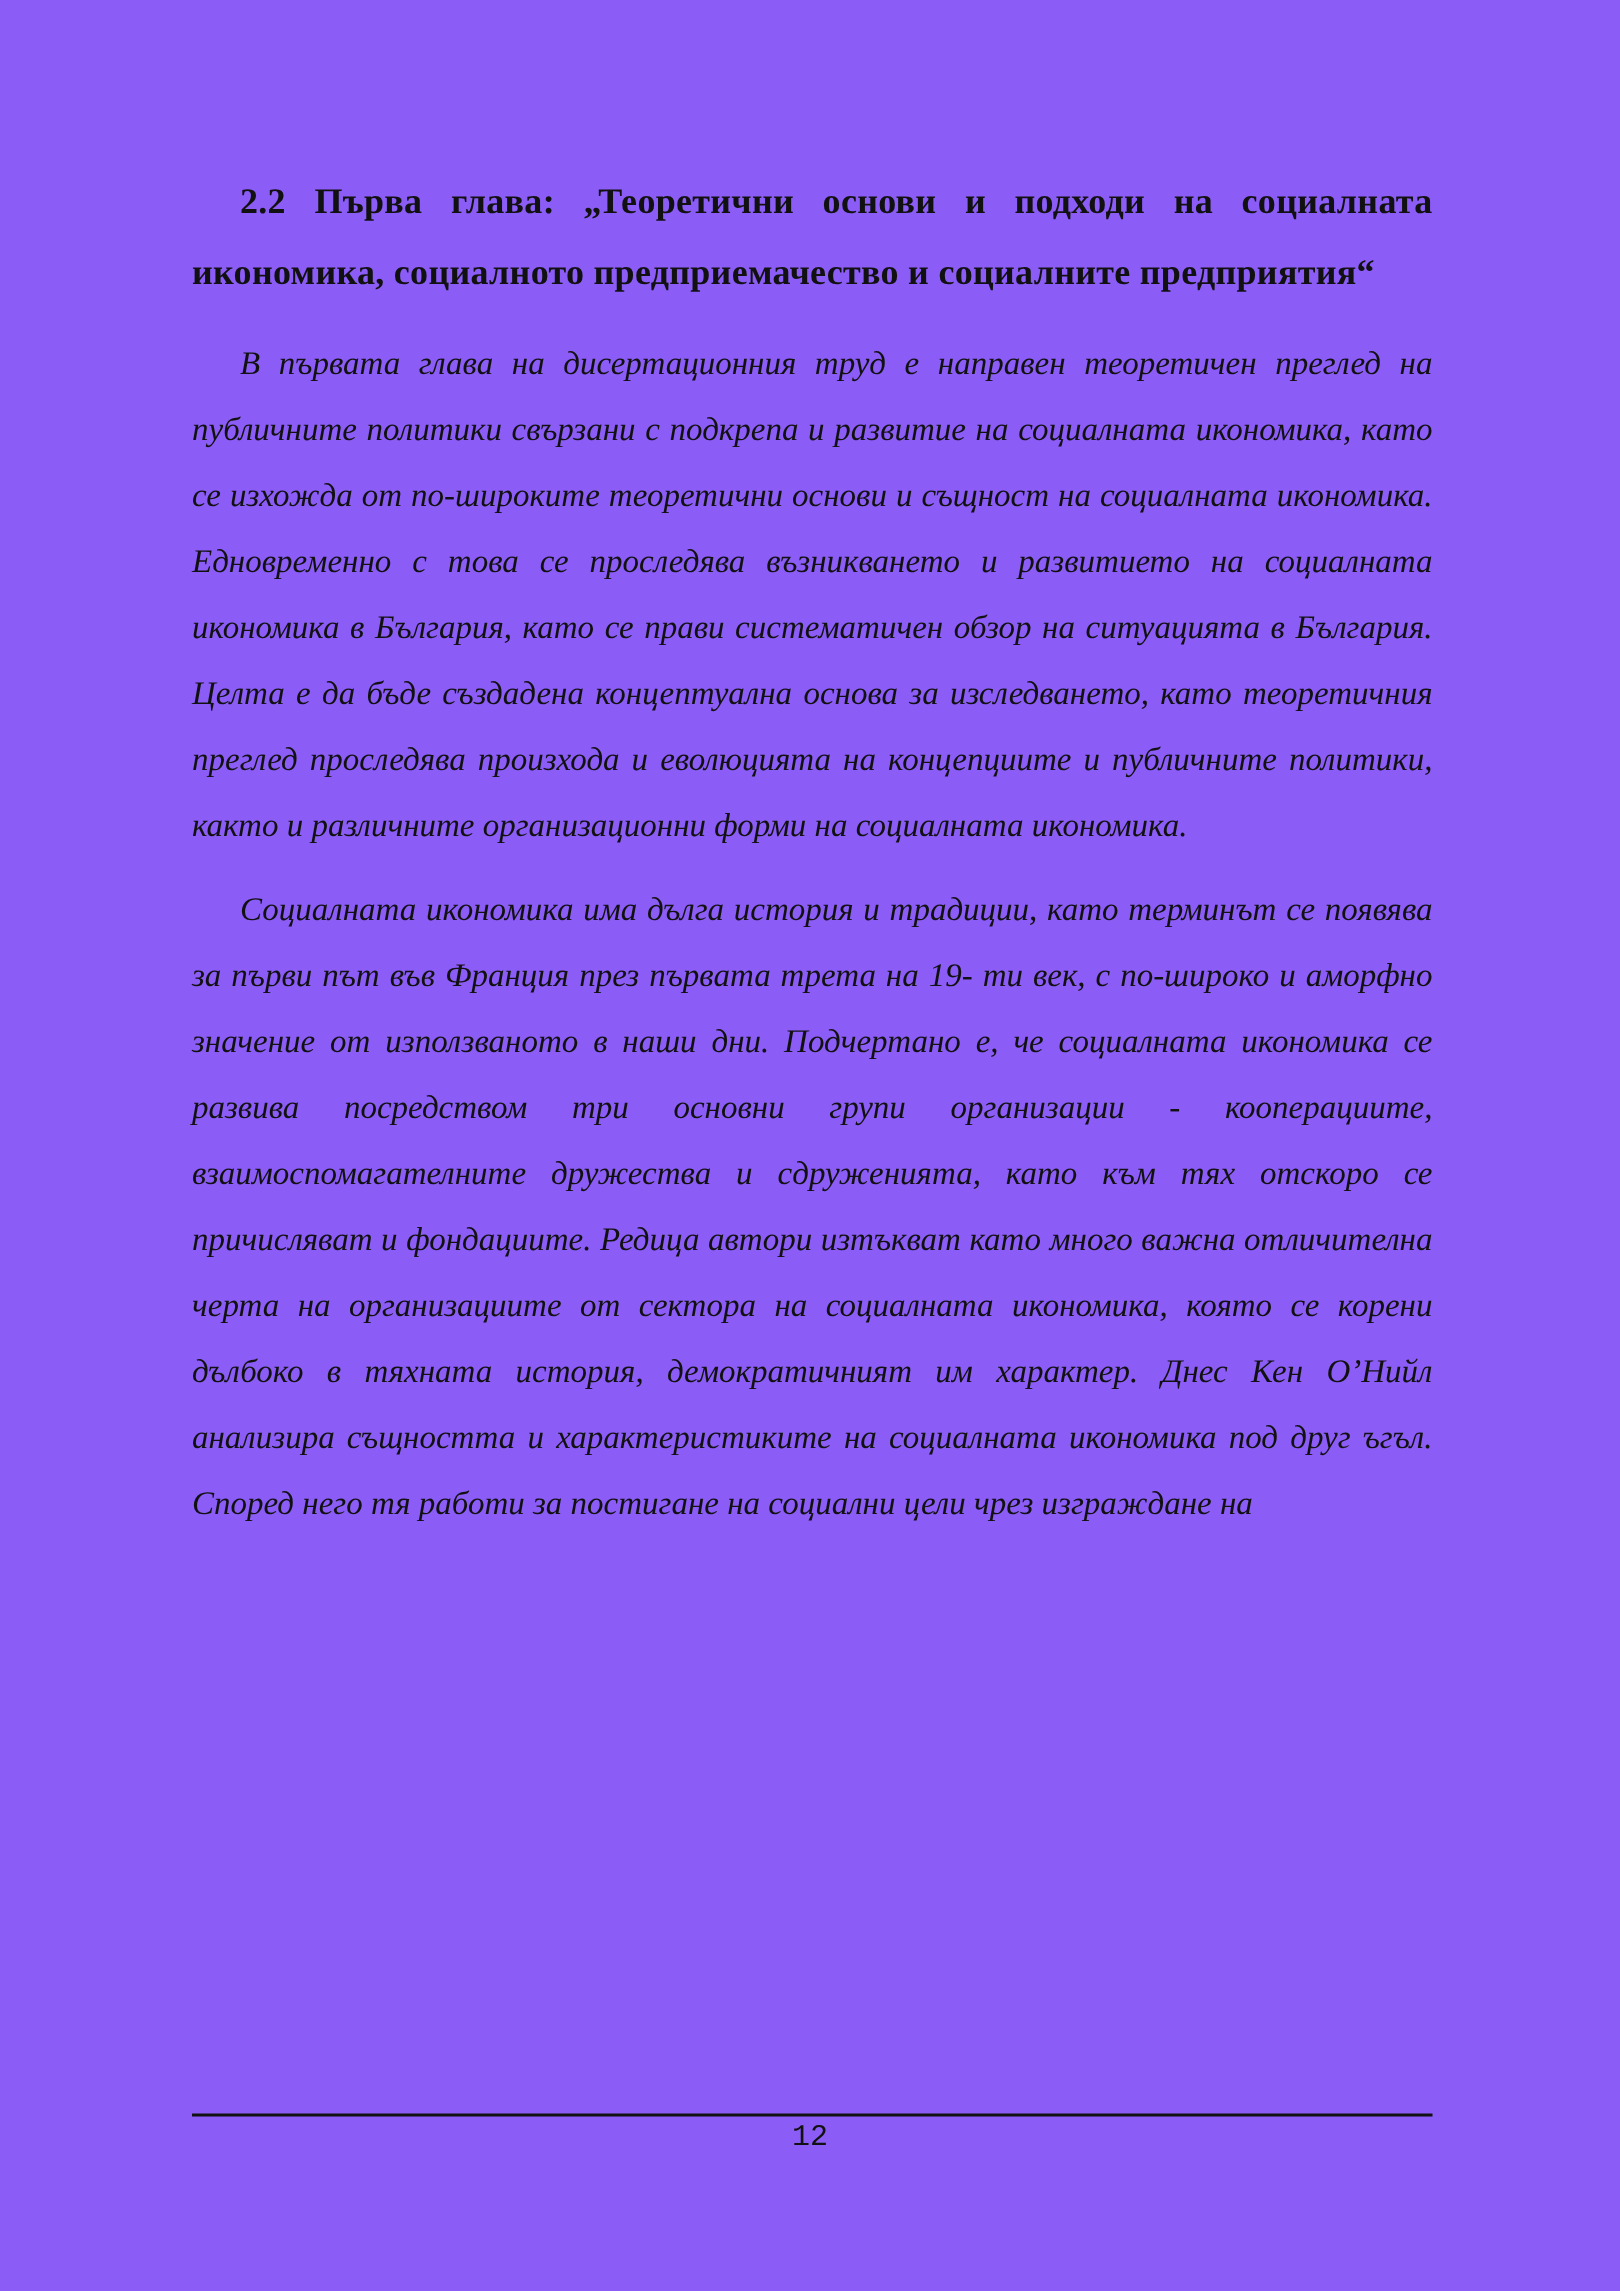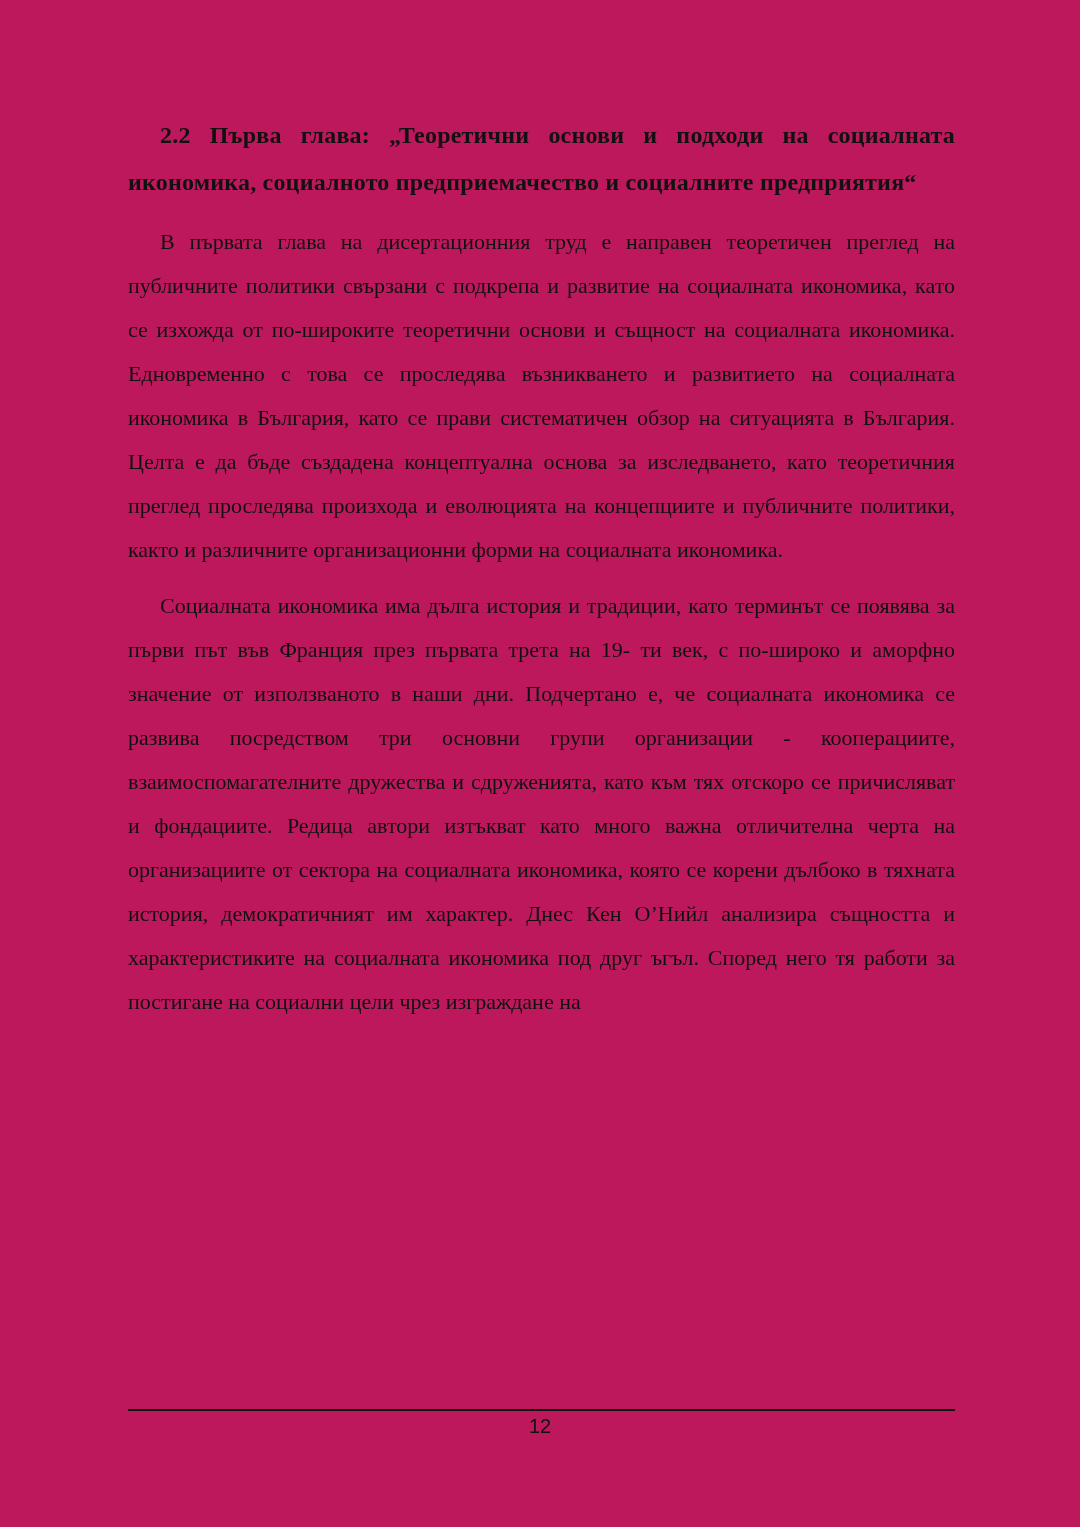--- a/index.html
+++ b/index.html
@@ -4,21 +4,21 @@
 <style>
   html, body {
     margin: 0;
     padding: 0;
     background: #ffffff;
   }
   .page {
     position: relative;
     width: 1080px;
     height: 1527px;
-    background: #be185d;
+    background: #8b5cf6;
     color: #111111;
     overflow: hidden;
     font-family: "Liberation Serif", "DejaVu Serif", serif;
   }
   .content {
     position: absolute;
     left: 128px;
     top: 112px;
     width: 827px;
   }
@@ -30,40 +30,41 @@
     text-align: justify;
     text-indent: 32px;
     letter-spacing: 0.2px;
   }
   .para {
     margin: 0 0 12px 0;
     font-size: 22px;
     line-height: 44px;
     text-align: justify;
     text-indent: 32px;
+    font-style: italic;
   }
   .para:last-child {
     margin-bottom: 0;
   }
   .footer-rule {
     position: absolute;
     left: 128px;
     width: 827px;
     top: 1409px;
     border: none;
     border-top: 2px solid #111111;
     margin: 0;
   }
   .page-number {
     position: absolute;
     top: 1414px;
     left: 0;
     width: 1080px;
     text-align: center;
-    font-family: Liberation Sans, sans-serif;
+    font-family: Liberation Mono, monospace;
     font-size: 20px;
     line-height: 24px;
     color: #111111;
   }
 </style>
 </head>
 <body>
 
 <div class="page">
 

